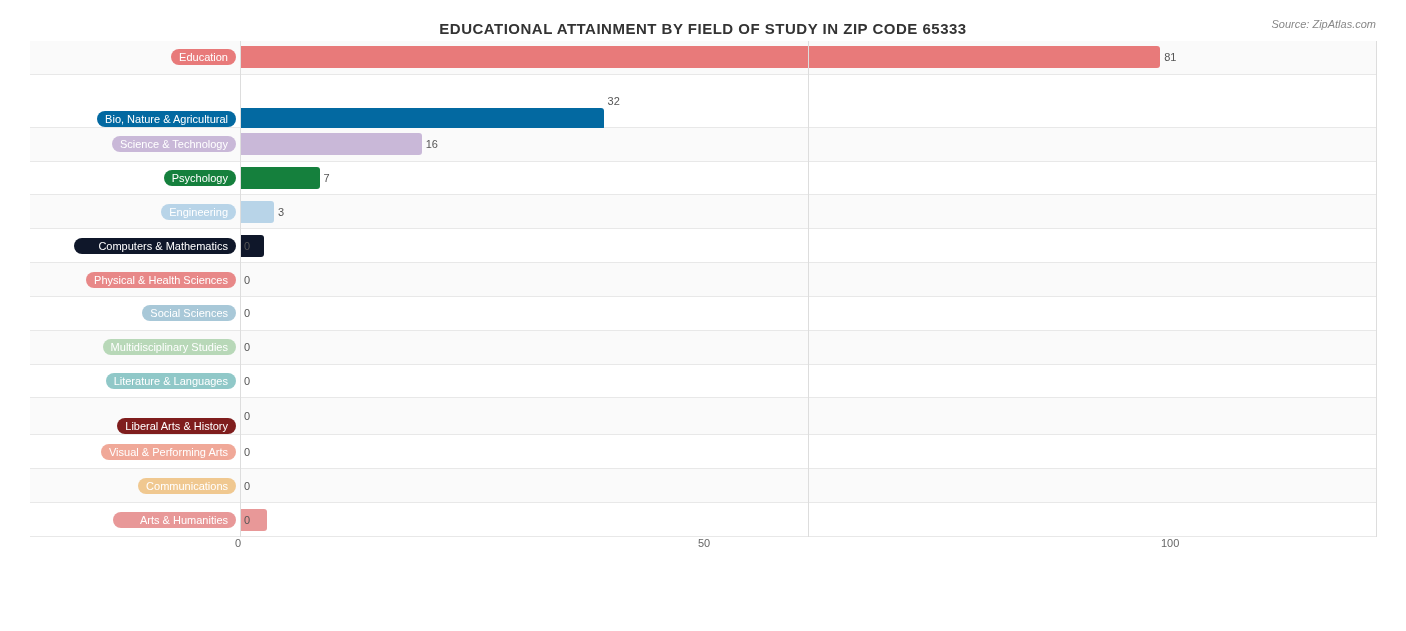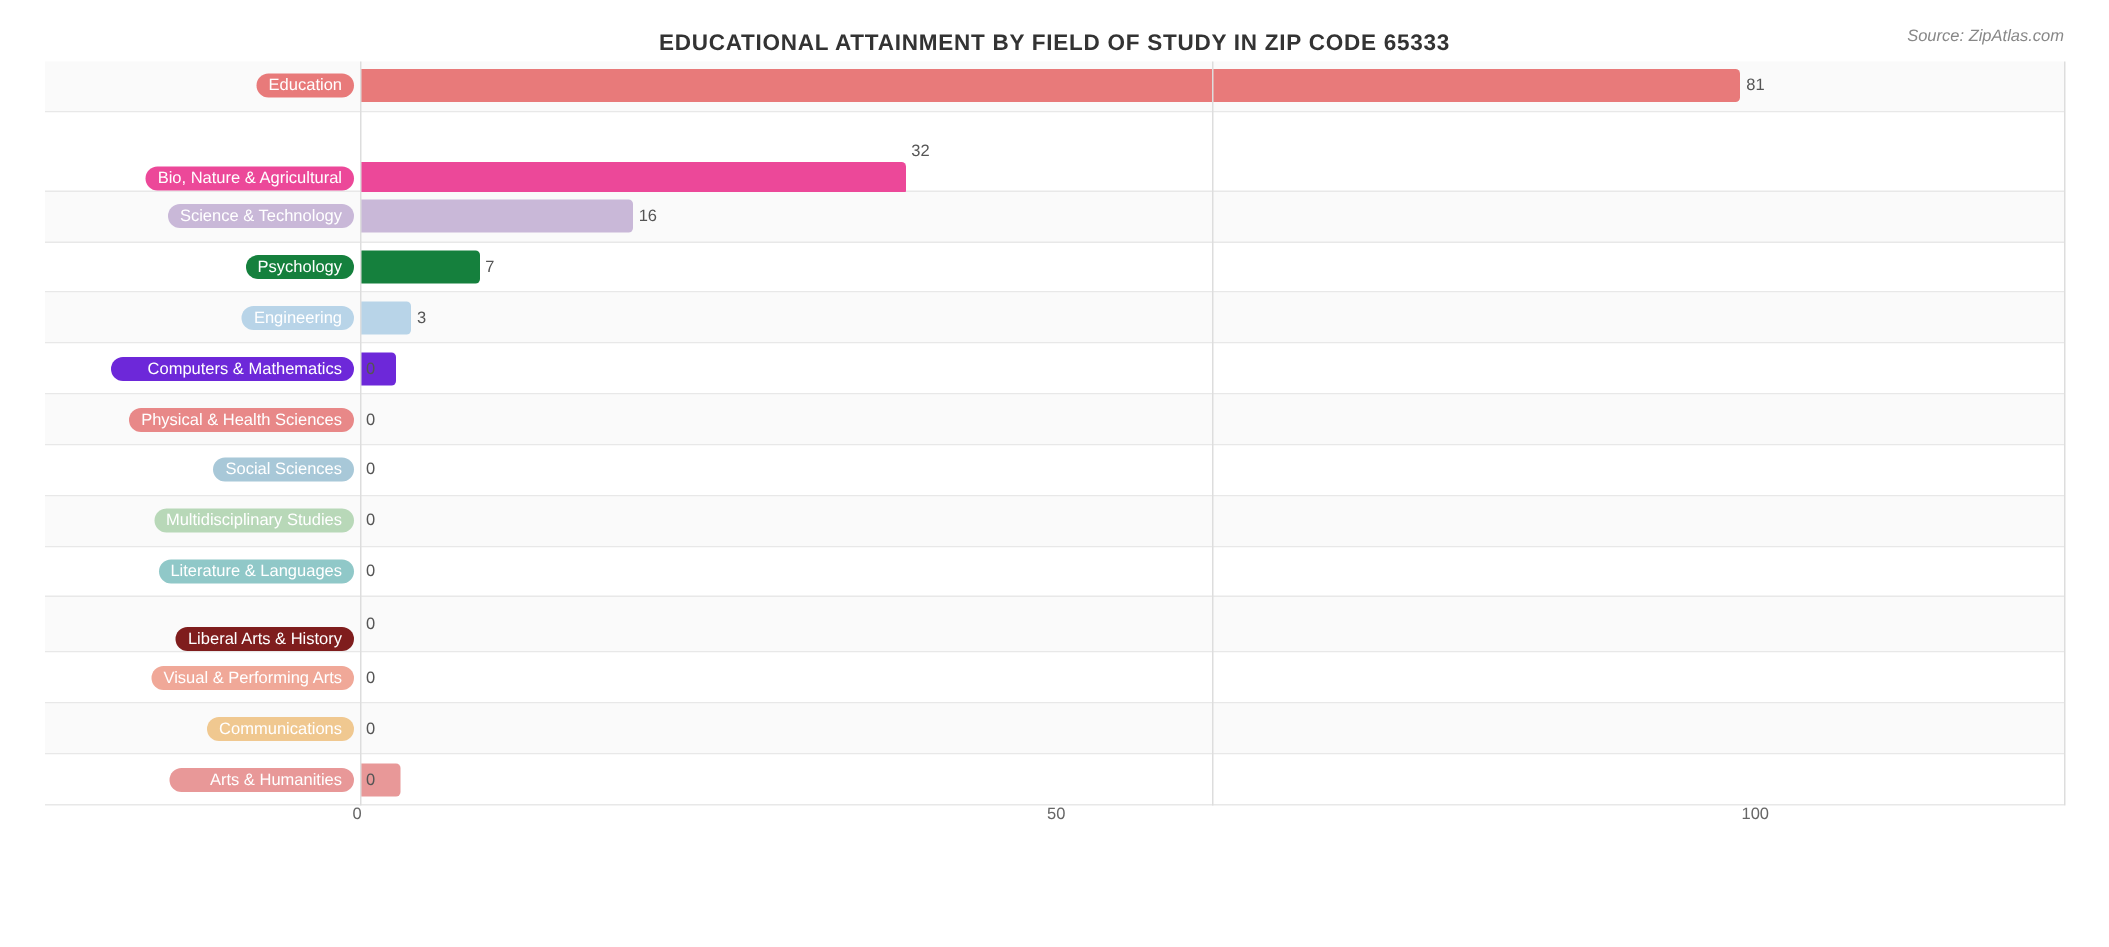--- a/index.html
+++ b/index.html
@@ -98,26 +98,26 @@
       left: 0;
       white-space: nowrap;
     }
     .x-tick {
       font-size: 11px;
       color: #666;
       position: absolute;
     }
     
     .color-education { background-color: #e87a7a; }
-    .color-bio { background-color: #ec4899; margin-top: 36px; }
+    .color-bio { background-color: #0369a1; margin-top: 36px; }
     .color-science { background-color: #c9b8d8; }
     .color-psychology { background-color: #15803d; }
     .color-engineering { background-color: #b8d4e8; }
     .color-business { background-color: #f0b8c8; }
-    .color-computers { background-color: #6d28d9; padding-left: 24px; }
+    .color-computers { background-color: #0f172a; padding-left: 24px; }
     .color-physical { background-color: #e88888; }
     .color-social { background-color: #a8c8d8; }
     .color-multidisciplinary { background-color: #b8d8b8; }
     .color-literature { background-color: #90c8c8; }
     .color-liberal { background-color: #7f1d1d; margin-top: 20px; }
     .color-visual { background-color: #f0a898; }
     .color-communications { background-color: #f0c890; }
     .color-arts { background-color: #e89898; padding-left: 27px; }
     .x-axis-container {
       position: relative;

